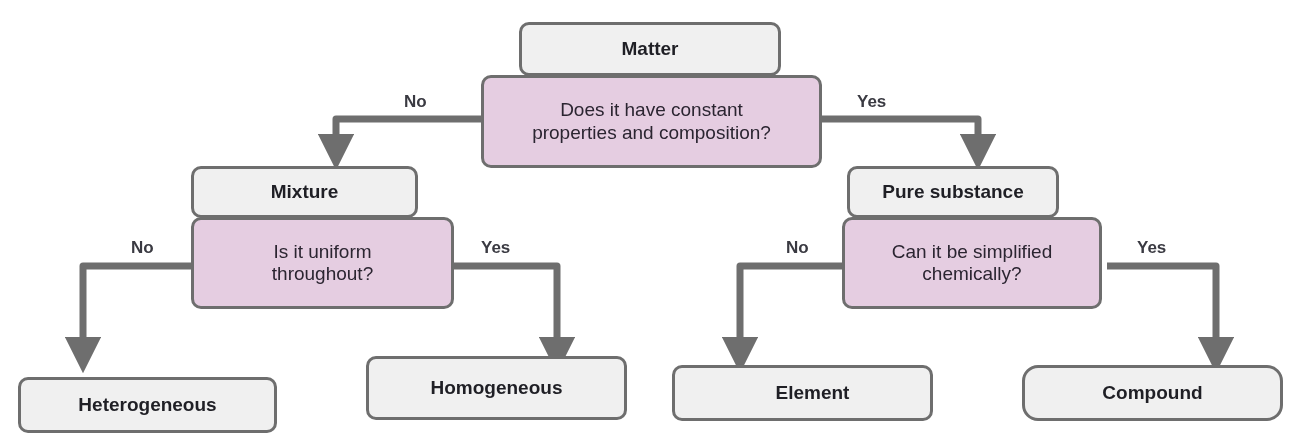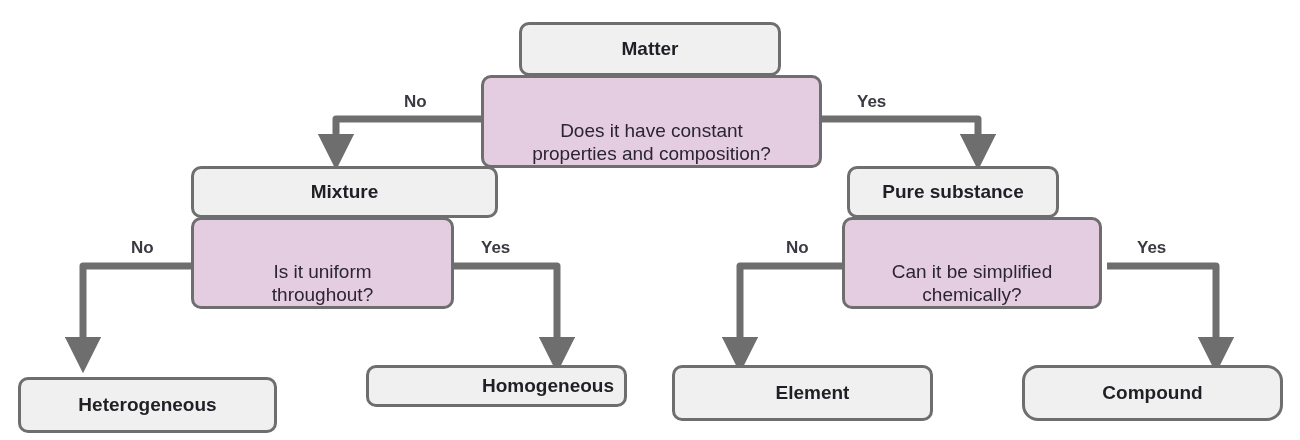--- a/index.html
+++ b/index.html
@@ -39,21 +39,20 @@
     background: #f0f0f0;
     font-weight: bold;
     font-size: 19px;
     color: #1f1f25;
   }
   .node.decision {
     background: #e5cde1;
     font-weight: normal;
     font-size: 19px;
     color: #2b2531;
-    align-items: flex-end;
   }
   .node.terminal {
     background: #f0f0f0;
     font-weight: bold;
     font-size: 19px;
     color: #1f1f25;
   }
   .edge-label {
     position: absolute;
     font-size: 17px;
@@ -94,21 +93,21 @@
 
   <div class="node plain" style="left:519px; top:22px; width:262px; height:54px;text-align:right;">
     <span class="txt">Matter</span>
   </div>
 
   <div class="node decision" style="left:481px; top:75px; width:341px; height:93px;">
     <span class="txt">Does it have constant
 properties and composition?</span>
   </div>
 
-  <div class="node plain" style="left:191px; top:166px; width:307px; height:52px;">
+  <div class="node plain" style="left:191px; top:166px; width:227px; height:52px;">
     <span class="txt">Mixture</span>
   </div>
 
   <div class="node decision" style="left:191px; top:217px; width:263px; height:92px;">
     <span class="txt">Is it uniform
 throughout?</span>
   </div>
 
   <div class="node plain" style="left:847px; top:166px; width:212px; height:52px;">
     <span class="txt">Pure substance</span>
@@ -116,21 +115,21 @@
 
   <div class="node decision" style="left:842px; top:217px; width:260px; height:92px;">
     <span class="txt">Can it be simplified
 chemically?</span>
   </div>
 
   <div class="node terminal" style="left:18px; top:365px; width:259px; height:56px;margin-top:12px;">
     <span class="txt">Heterogeneous</span>
   </div>
 
-  <div class="node terminal" style="left:366px; top:365px; width:261px; height:42px;justify-content:flex-end;">
+  <div class="node terminal" style="left:366px; top:356px; width:261px; height:64px;">
     <span class="txt">Homogeneous</span>
   </div>
 
   <div class="node terminal" style="left:672px; top:365px; width:261px; height:56px;padding-left:20px;">
     <span class="txt">Element</span>
   </div>
 
   <div class="node terminal" style="left:1022px; top:365px; width:261px; height:56px;border-radius:16px;">
     <span class="txt">Compound</span>
   </div>

